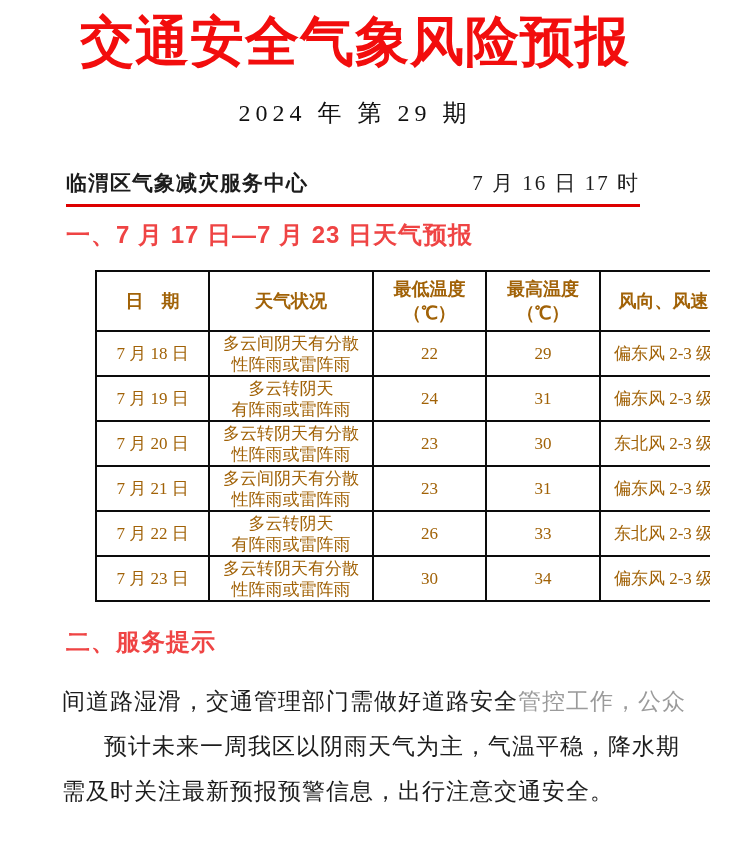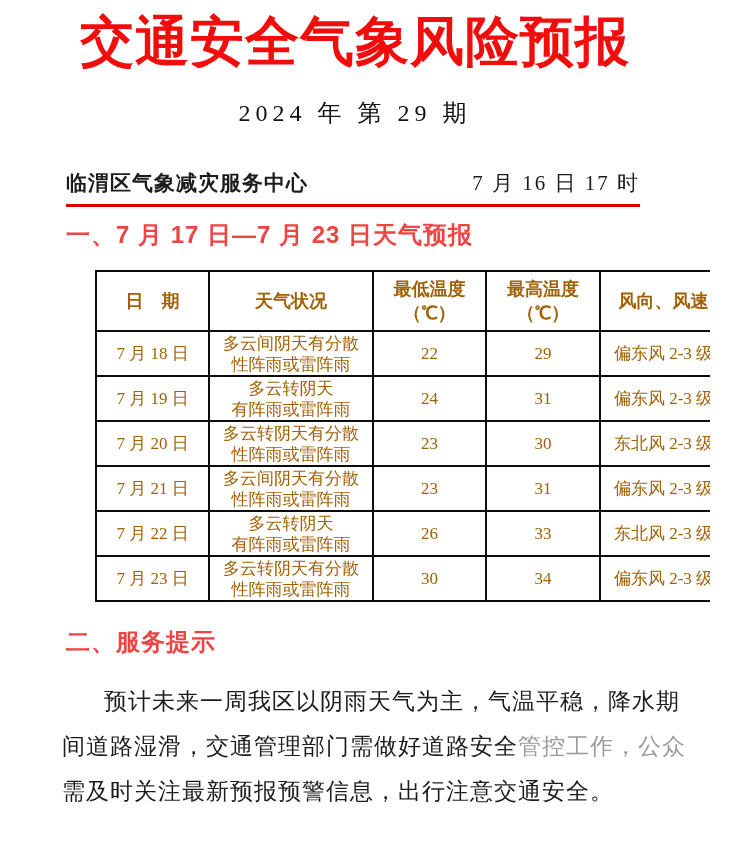--- a/index.html
+++ b/index.html
@@ -185,18 +185,18 @@
         <td>30</td>
         <td>34</td>
         <td>偏东风 2-3 级</td>
       </tr>
     </tbody>
   </table>
 
   <h2 class="sec-heading second">二、服务提示</h2>
 
   <div class="tips">
+    <div class="line"><span>间道路湿滑，交通管理部门需做好道路安全</span><span class="faded">管控工作，公众</span></div>
     <div class="line indent">预计未来一周我区以阴雨天气为主，气温平稳，降水期</div>
-    <div class="line"><span>间道路湿滑，交通管理部门需做好道路安全</span><span class="faded">管控工作，公众</span></div>
     <div class="line">需及时关注最新预报预警信息，出行注意交通安全。</div>
   </div>
 
 </div>
 
 </body></html>

